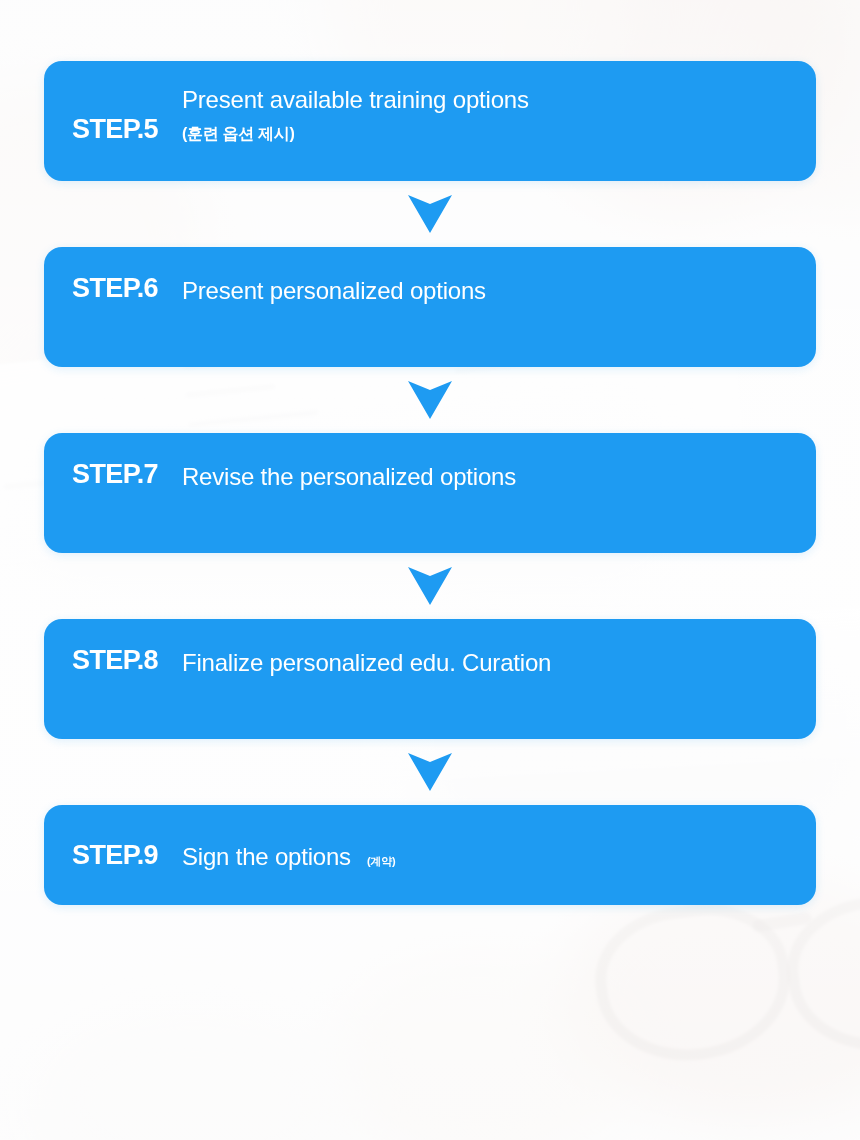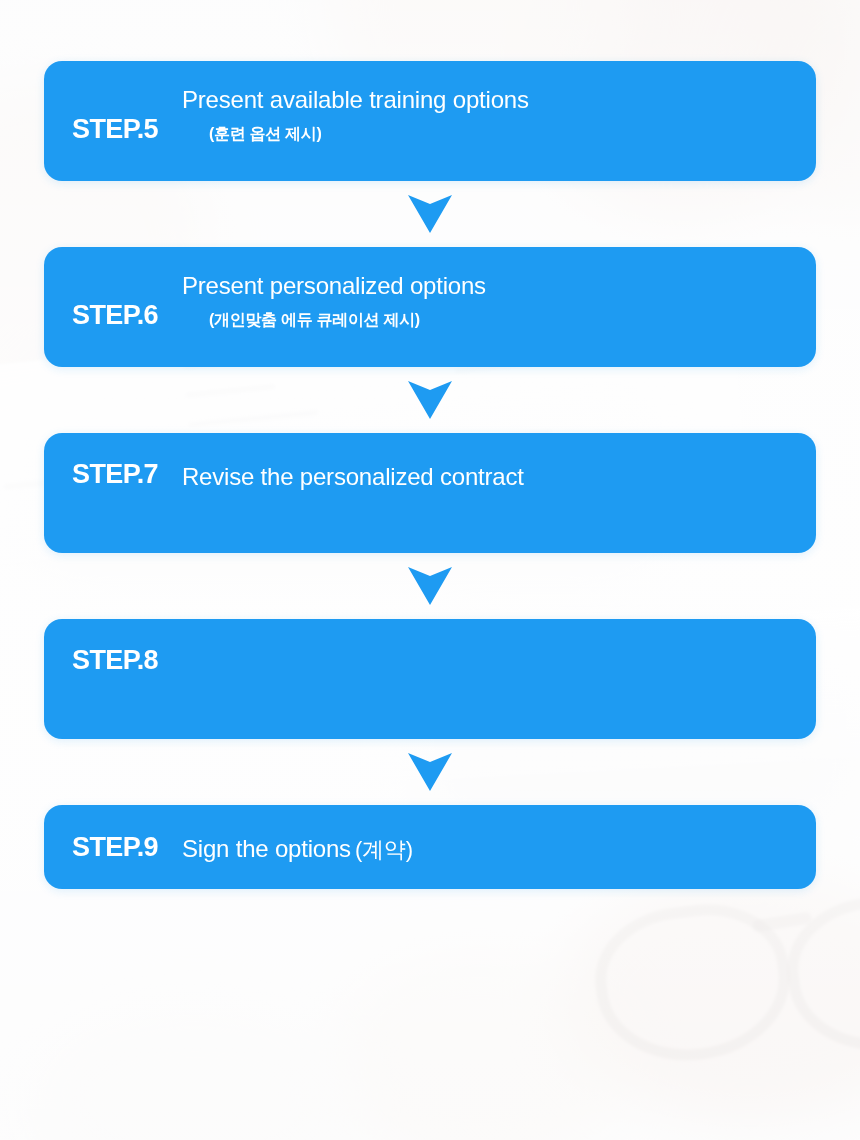--- a/index.html
+++ b/index.html
@@ -123,21 +123,21 @@
   .step-card {
     position: relative;
     width: 772px;
     box-sizing: border-box;
     background: #1e9bf2;
     border-radius: 18px;
     padding: 26px 0 26px 28px;
     box-shadow: 0 2px 10px rgba(30,155,242,.14);
   }
   .step-card.tall { height: 120px; }
-  .step-card.short { height: 84px; display: flex; align-items: center; }
+  .step-card.short { height: 100px; display: flex; align-items: center; }
 
   .card-row {
     display: flex;
     align-items: flex-end;
   }
   .step-label {
     color: #ffffff;
     font-size: 27px;
     font-weight: 700;
     letter-spacing: -0.6px;
@@ -150,32 +150,31 @@
   }
   .step-title-en {
     color: #ffffff;
     font-size: 24px;
     font-weight: 400;
     letter-spacing: -0.2px;
     line-height: 1.1;
     white-space: nowrap;
   }
   .step-title-ko-inline {
-    font-size: 22px;
-    font-weight: 400;
-    margin-left: 4px;
+    font-size: 11px;
+    font-weight: 700;
+    margin-left: 16px;
   }
   .step-sub-ko {
     color: #ffffff;
     font-size: 16px;
     font-weight: 700;
     letter-spacing: -0.3px;
     margin-top: 11px;
     white-space: nowrap;
-    margin-left: 27px;
   }
   .step-sub-ko:empty { display: none; }
 
   
   .connector {
     height: 66px;
     display: flex;
     align-items: center;
     justify-content: center;
   }
@@ -236,50 +235,50 @@
       <svg width="44" height="38" viewBox="0 0 44 38">
         <path d="M0 0 L22 9 L44 0 L22 38 Z" fill="#1E9BF2"></path>
       </svg>
     </div>
 
     <div class="step-card tall">
       <div class="card-row">
         <div class="step-label">STEP.6</div>
         <div class="step-texts">
           <div class="step-title-en">Present personalized options</div>
-          <div class="step-sub-ko">(개인맞춤 에듀 큐레이션 제시)</div>
         </div>
       </div>
     </div>
 
     <div class="connector">
       <svg width="44" height="38" viewBox="0 0 44 38">
         <path d="M0 0 L22 9 L44 0 L22 38 Z" fill="#1E9BF2"></path>
       </svg>
     </div>
 
     <div class="step-card tall">
       <div class="card-row">
         <div class="step-label">STEP.7</div>
         <div class="step-texts">
-          <div class="step-title-en">Revise the personalized contract</div>
+          <div class="step-title-en">Revise the personalized options</div>
         </div>
       </div>
     </div>
 
     <div class="connector">
       <svg width="44" height="38" viewBox="0 0 44 38">
         <path d="M0 0 L22 9 L44 0 L22 38 Z" fill="#1E9BF2"></path>
       </svg>
     </div>
 
     <div class="step-card tall">
       <div class="card-row">
         <div class="step-label">STEP.8</div>
         <div class="step-texts">
+          <div class="step-title-en">Finalize personalized edu. Curation</div>
         </div>
       </div>
     </div>
 
     <div class="connector">
       <svg width="44" height="38" viewBox="0 0 44 38">
         <path d="M0 0 L22 9 L44 0 L22 38 Z" fill="#1E9BF2"></path>
       </svg>
     </div>
 

